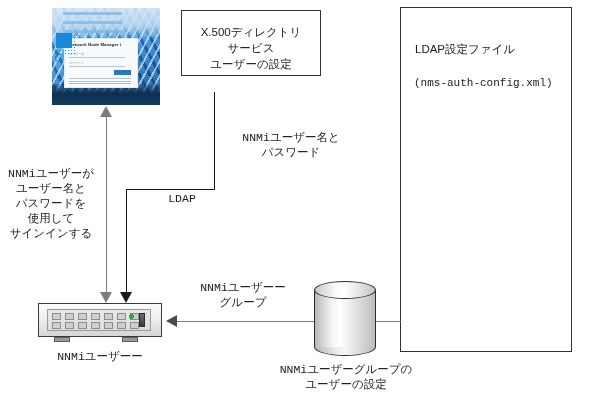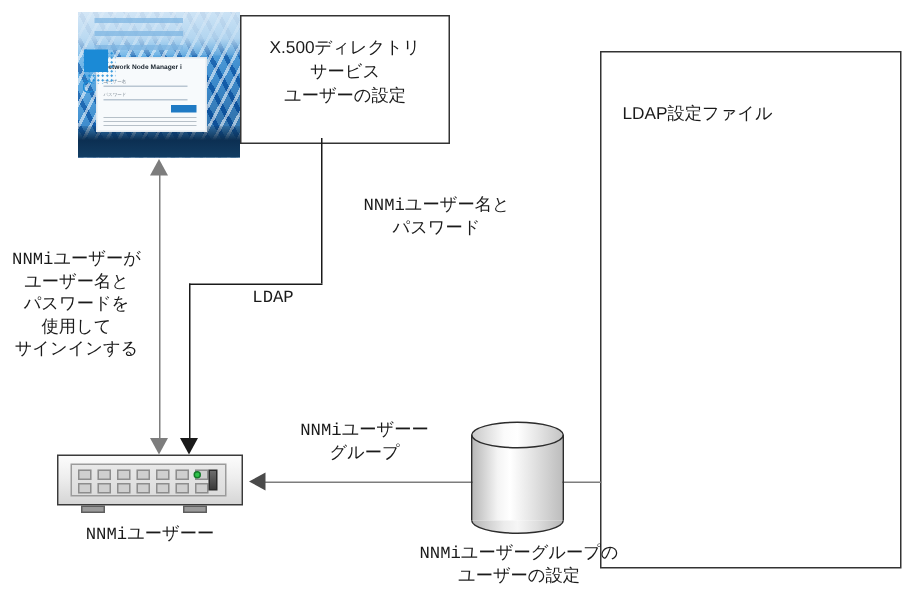--- a/index.html
+++ b/index.html
@@ -41,30 +41,30 @@
     position: absolute;
     font-size: 11.5px;
     line-height: 16px;
     color: #1a1a1a;
     white-space: pre-line;
     text-align: center;
   }
 
   
   #x500-box {
-    left: 160px; top: 10px; width: 140px; height: 86px; padding-left: 40px;
+    left: 181px; top: 10px; width: 140px; height: 66px; padding-left: 40px;
   }
   #x500-box .box-text {
     left: 0; right: 0; top: 13px;
     text-align: center;
   }
 
   
   #ldap-config-box {
-    left: 400px; top: 7px; width: 201px; height: 345px; margin-top: 27px;
+    left: 400px; top: 7px; width: 172px; height: 345px;
   }
   #ldap-file-title {
     left: 14px; top: 33px; text-align: left;
   }
   #ldap-file-name {
     left: 13px; top: 67px; text-align: left;
     font-family: "Liberation Mono", "DejaVu Sans Mono", monospace;
     font-size: 11px;
   }
 
@@ -287,20 +287,21 @@
   </div>
 
   <div class="box" id="x500-box">
     <div class="box-text">X.500ディレクトリ
 サービス
 ユーザーの設定</div>
   </div>
 
   <div class="box" id="ldap-config-box">
     <div class="box-text" id="ldap-file-title">LDAP設定ファイル</div>
+    <div class="box-text" id="ldap-file-name">(nms-auth-config.xml)</div>
   </div>
 
   <div class="line-v" style="left:106px; top:116px; height:180px;"></div>
   <div class="arrow arrow-up" style="left:100px; top:106px;"></div>
   <div class="arrow arrow-down" style="left:100px; top:292px;"></div>
 
   <div class="line-v line-black" style="left:214px; top:92px; height:97px;"></div>
   <div class="line-h line-black" style="left:126px; top:189px; width:89px;"></div>
   <div class="line-v line-black" style="left:126px; top:189px; height:103px;"></div>
   <div class="arrow arrow-down-black" style="left:120px; top:292px;"></div>

